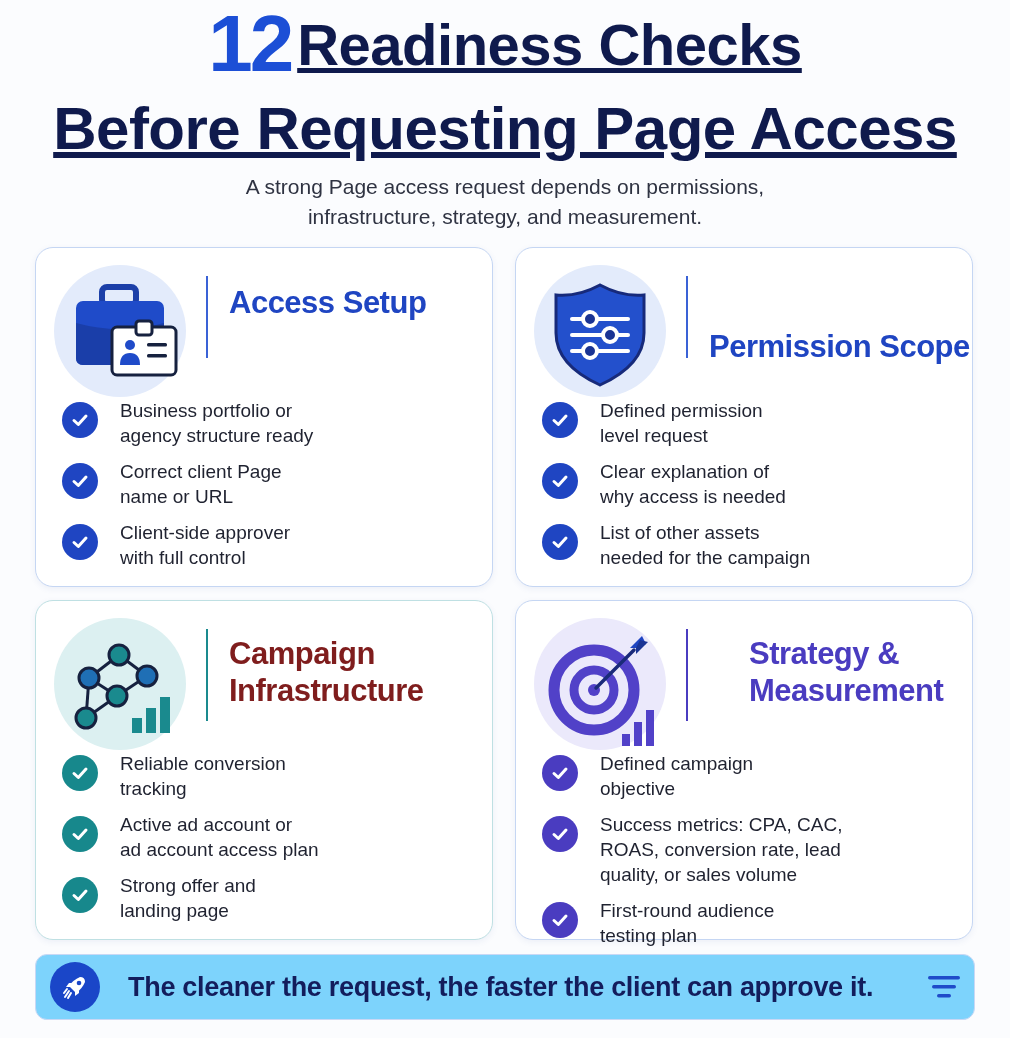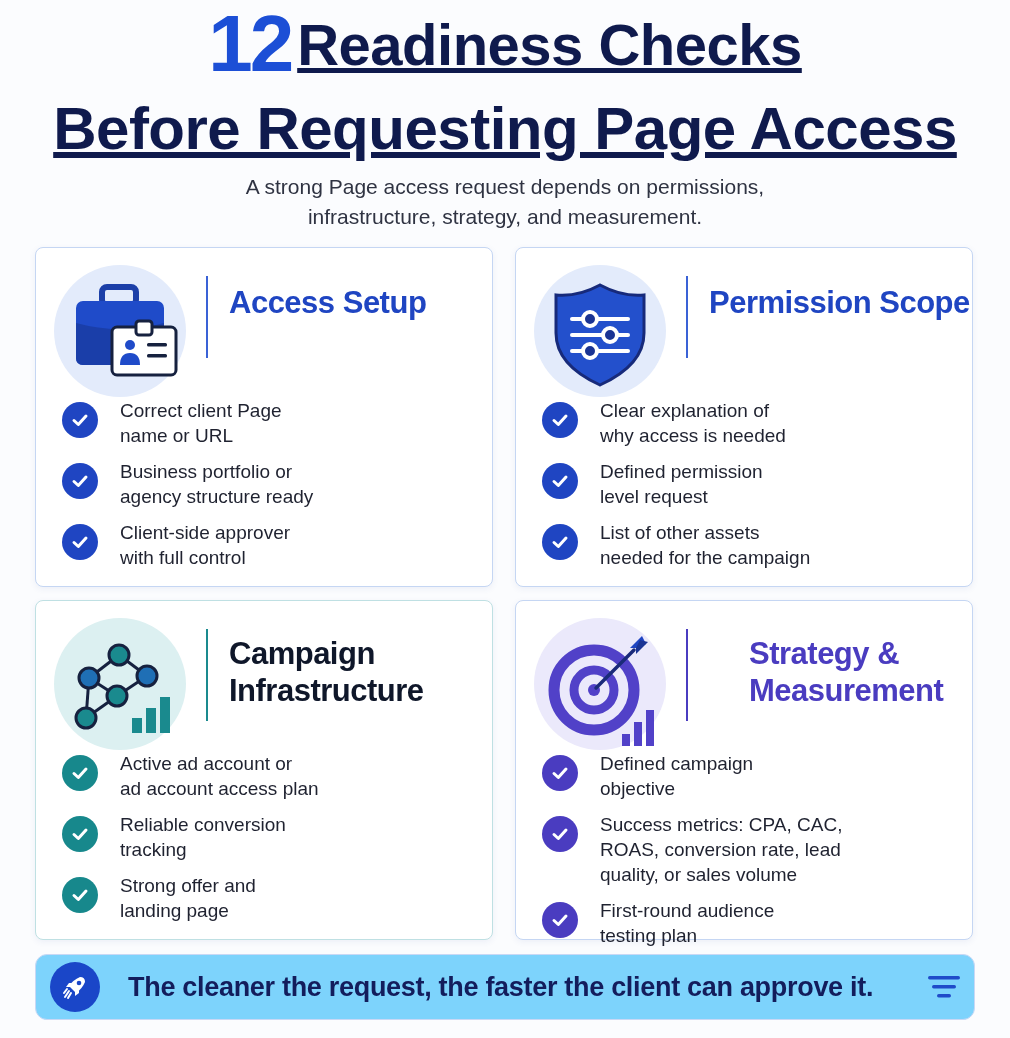--- a/index.html
+++ b/index.html
@@ -5,21 +5,21 @@
   * { box-sizing: border-box; margin: 0; padding: 0; }
   html, body { width: 1010px; height: 1038px; background: #fbfcfe; overflow: hidden; }
   body { font-family: "Liberation Sans", sans-serif; color: #1b1f2e; position: relative; }
 
   .title { position: absolute; left: 0; width: 1010px; text-align: center; font-weight: 700; color: #0f1a4d; letter-spacing: -0.5px; text-decoration: underline; }
   .title1 { top: 6px; font-size: 58px; line-height: 76px; }
   .title1 .num { color: #1c4fd6; font-size: 80px; letter-spacing: -3px; margin-right: 6px; vertical-align: -6px; }
   .title2 { top: 92px; font-size: 60px; line-height: 74px; }
   .subtitle { position: absolute; top: 172px; left: 0; width: 1010px; text-align: center; font-size: 21px; line-height: 30px; color: #2f3342; }
 
-  .card { position: absolute; width: 458px; height: 340px; background: #fff; border: 1.5px solid #c5d6f3; border-radius: 8px; box-shadow: 0 2px 6px rgba(60,90,160,0.08); }
+  .card { position: absolute; width: 458px; height: 340px; background: #fff; border: 1.5px solid #c5d6f3; border-radius: 18px; box-shadow: 0 2px 6px rgba(60,90,160,0.08); }
   .c1 { left: 35px; top: 247px; }
   .c2 { left: 515px; top: 247px; }
   .c3 { left: 35px; top: 600px; }
   .c4 { left: 515px; top: 600px; }
 
   .icon-circle { position: absolute; left: 18px; top: 17px; width: 132px; height: 132px; border-radius: 50%; }
   .icon-circle svg { width: 132px; height: 132px; }
   .divider { position: absolute; left: 170px; top: 28px; width: 2px; height: 82px; }
   .c3 .divider, .c4 .divider { height: 92px; }
   .card-title { position: absolute; left: 193px; top: 36px; font-size: 31px; font-weight: 700; line-height: 37px; letter-spacing: -0.5px; }
@@ -61,31 +61,31 @@
   </div>
   <div class="divider" style="background:#3a62d6;"></div>
   <div class="card-title" style="color:#1f45c2;">Access Setup</div>
   <div class="items">
     <div class="item">
       <div class="check" style="background:#1f45c2;">
           <svg viewBox="0 0 20 20">
             <path d="M4 10.5 L8.3 14.5 L16 6" fill="none" stroke="#fff" stroke-width="3" stroke-linecap="round" stroke-linejoin="round"></path>
           </svg>
         </div>
+      <div class="item-text">Business portfolio or
+agency structure ready</div>
+    </div>
+    <div class="item">
+      <div class="check" style="background:#1f45c2;">
+          <svg viewBox="0 0 20 20">
+            <path d="M4 10.5 L8.3 14.5 L16 6" fill="none" stroke="#fff" stroke-width="3" stroke-linecap="round" stroke-linejoin="round"></path>
+          </svg>
+        </div>
       <div class="item-text">Correct client Page
 name or URL</div>
-    </div>
-    <div class="item">
-      <div class="check" style="background:#1f45c2;">
-          <svg viewBox="0 0 20 20">
-            <path d="M4 10.5 L8.3 14.5 L16 6" fill="none" stroke="#fff" stroke-width="3" stroke-linecap="round" stroke-linejoin="round"></path>
-          </svg>
-        </div>
-      <div class="item-text">Business portfolio or
-agency structure ready</div>
     </div>
     <div class="item">
       <div class="check" style="background:#1f45c2;">
           <svg viewBox="0 0 20 20">
             <path d="M4 10.5 L8.3 14.5 L16 6" fill="none" stroke="#fff" stroke-width="3" stroke-linecap="round" stroke-linejoin="round"></path>
           </svg>
         </div>
       <div class="item-text">Client-side approver
 with full control</div>
     </div>
@@ -99,39 +99,39 @@
       <path d="M66 20 Q88 32 110 30 L110 68 Q110 100 66 120 Q22 100 22 68 L22 30 Q44 32 66 20 Z" fill="#2350cc" stroke="#172a7a" stroke-width="3"></path>
       <line x1="38" y1="54" x2="94" y2="54" stroke="#fff" stroke-width="4" stroke-linecap="round"></line>
       <line x1="38" y1="70" x2="94" y2="70" stroke="#fff" stroke-width="4" stroke-linecap="round"></line>
       <line x1="38" y1="86" x2="94" y2="86" stroke="#fff" stroke-width="4" stroke-linecap="round"></line>
       <circle cx="56" cy="54" r="7" fill="#1a3494" stroke="#fff" stroke-width="4"></circle>
       <circle cx="76" cy="70" r="7" fill="#1a3494" stroke="#fff" stroke-width="4"></circle>
       <circle cx="56" cy="86" r="7" fill="#1a3494" stroke="#fff" stroke-width="4"></circle>
     </svg>
   </div>
   <div class="divider" style="background:#3a62d6;"></div>
-  <div class="card-title" style="color:#1f45c2;">Permission Scope</div>
-  <div class="items">
+  <div class="card-title" style="color:#1f45c2;margin-top:44px;">Permission Scope</div>
+  <div class="items">
+    <div class="item">
+      <div class="check" style="background:#1f45c2;">
+          <svg viewBox="0 0 20 20">
+            <path d="M4 10.5 L8.3 14.5 L16 6" fill="none" stroke="#fff" stroke-width="3" stroke-linecap="round" stroke-linejoin="round"></path>
+          </svg>
+        </div>
+      <div class="item-text">Defined permission
+level request</div>
+    </div>
     <div class="item">
       <div class="check" style="background:#1f45c2;">
           <svg viewBox="0 0 20 20">
             <path d="M4 10.5 L8.3 14.5 L16 6" fill="none" stroke="#fff" stroke-width="3" stroke-linecap="round" stroke-linejoin="round"></path>
           </svg>
         </div>
       <div class="item-text">Clear explanation of
 why access is needed</div>
-    </div>
-    <div class="item">
-      <div class="check" style="background:#1f45c2;">
-          <svg viewBox="0 0 20 20">
-            <path d="M4 10.5 L8.3 14.5 L16 6" fill="none" stroke="#fff" stroke-width="3" stroke-linecap="round" stroke-linejoin="round"></path>
-          </svg>
-        </div>
-      <div class="item-text">Defined permission
-level request</div>
     </div>
     <div class="item">
       <div class="check" style="background:#1f45c2;">
           <svg viewBox="0 0 20 20">
             <path d="M4 10.5 L8.3 14.5 L16 6" fill="none" stroke="#fff" stroke-width="3" stroke-linecap="round" stroke-linejoin="round"></path>
           </svg>
         </div>
       <div class="item-text">List of other assets
 needed for the campaign</div>
     </div>
@@ -154,40 +154,40 @@
       <circle cx="93" cy="58" r="10" fill="#1f6fb5" stroke="#16213f" stroke-width="3"></circle>
       <circle cx="35" cy="60" r="10" fill="#1f6fb5" stroke="#16213f" stroke-width="3"></circle>
       <circle cx="63" cy="78" r="10" fill="#1a8a8e" stroke="#16213f" stroke-width="3"></circle>
       <circle cx="32" cy="100" r="10" fill="#1a8a8e" stroke="#16213f" stroke-width="3"></circle>
       <rect x="78" y="100" width="10" height="15" fill="#1a8a8e"></rect>
       <rect x="92" y="90" width="10" height="25" fill="#1a8a8e"></rect>
       <rect x="106" y="79" width="10" height="36" fill="#1a8a8e"></rect>
     </svg>
   </div>
   <div class="divider" style="background:#1a8a8e;"></div>
-  <div class="card-title" style="color:#0f172a; white-space: pre-line;">Campaign
+  <div class="card-title" style="color:#7f1d1d; white-space: pre-line;">Campaign
 Infrastructure</div>
   <div class="items">
+    <div class="item">
+      <div class="check" style="background:#17888c;">
+          <svg viewBox="0 0 20 20">
+            <path d="M4 10.5 L8.3 14.5 L16 6" fill="none" stroke="#fff" stroke-width="3" stroke-linecap="round" stroke-linejoin="round"></path>
+          </svg>
+        </div>
+      <div class="item-text">Reliable conversion
+tracking</div>
+    </div>
     <div class="item">
       <div class="check" style="background:#17888c;">
           <svg viewBox="0 0 20 20">
             <path d="M4 10.5 L8.3 14.5 L16 6" fill="none" stroke="#fff" stroke-width="3" stroke-linecap="round" stroke-linejoin="round"></path>
           </svg>
         </div>
       <div class="item-text">Active ad account or
 ad account access plan</div>
-    </div>
-    <div class="item">
-      <div class="check" style="background:#17888c;">
-          <svg viewBox="0 0 20 20">
-            <path d="M4 10.5 L8.3 14.5 L16 6" fill="none" stroke="#fff" stroke-width="3" stroke-linecap="round" stroke-linejoin="round"></path>
-          </svg>
-        </div>
-      <div class="item-text">Reliable conversion
-tracking</div>
     </div>
     <div class="item">
       <div class="check" style="background:#17888c;">
           <svg viewBox="0 0 20 20">
             <path d="M4 10.5 L8.3 14.5 L16 6" fill="none" stroke="#fff" stroke-width="3" stroke-linecap="round" stroke-linejoin="round"></path>
           </svg>
         </div>
       <div class="item-text">Strong offer and
 landing page</div>
     </div>

